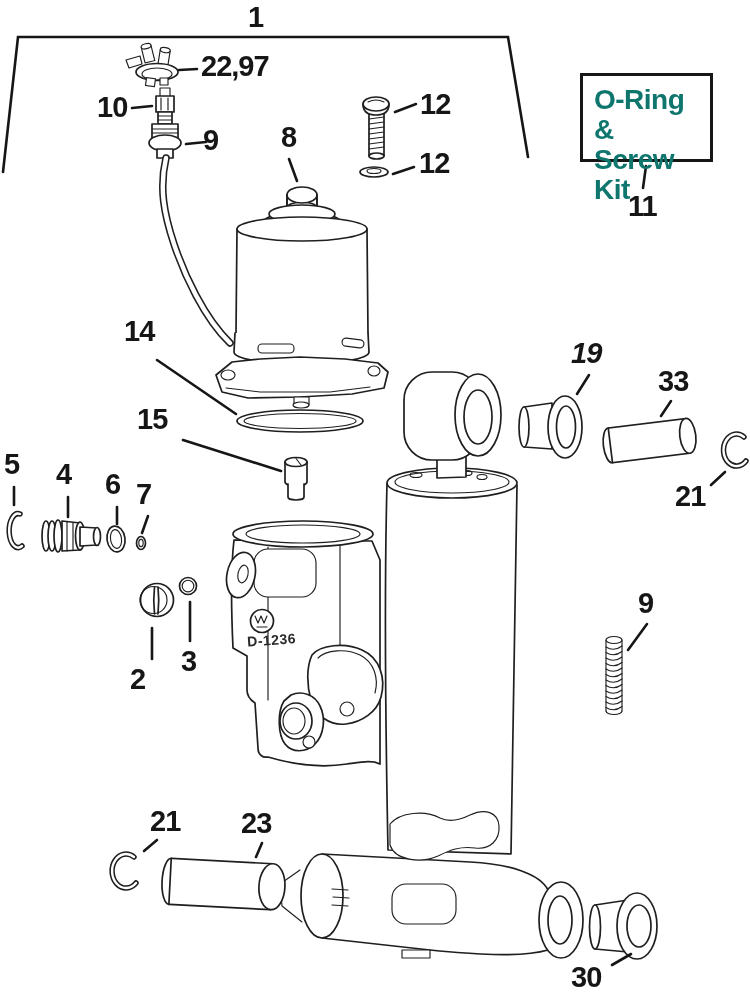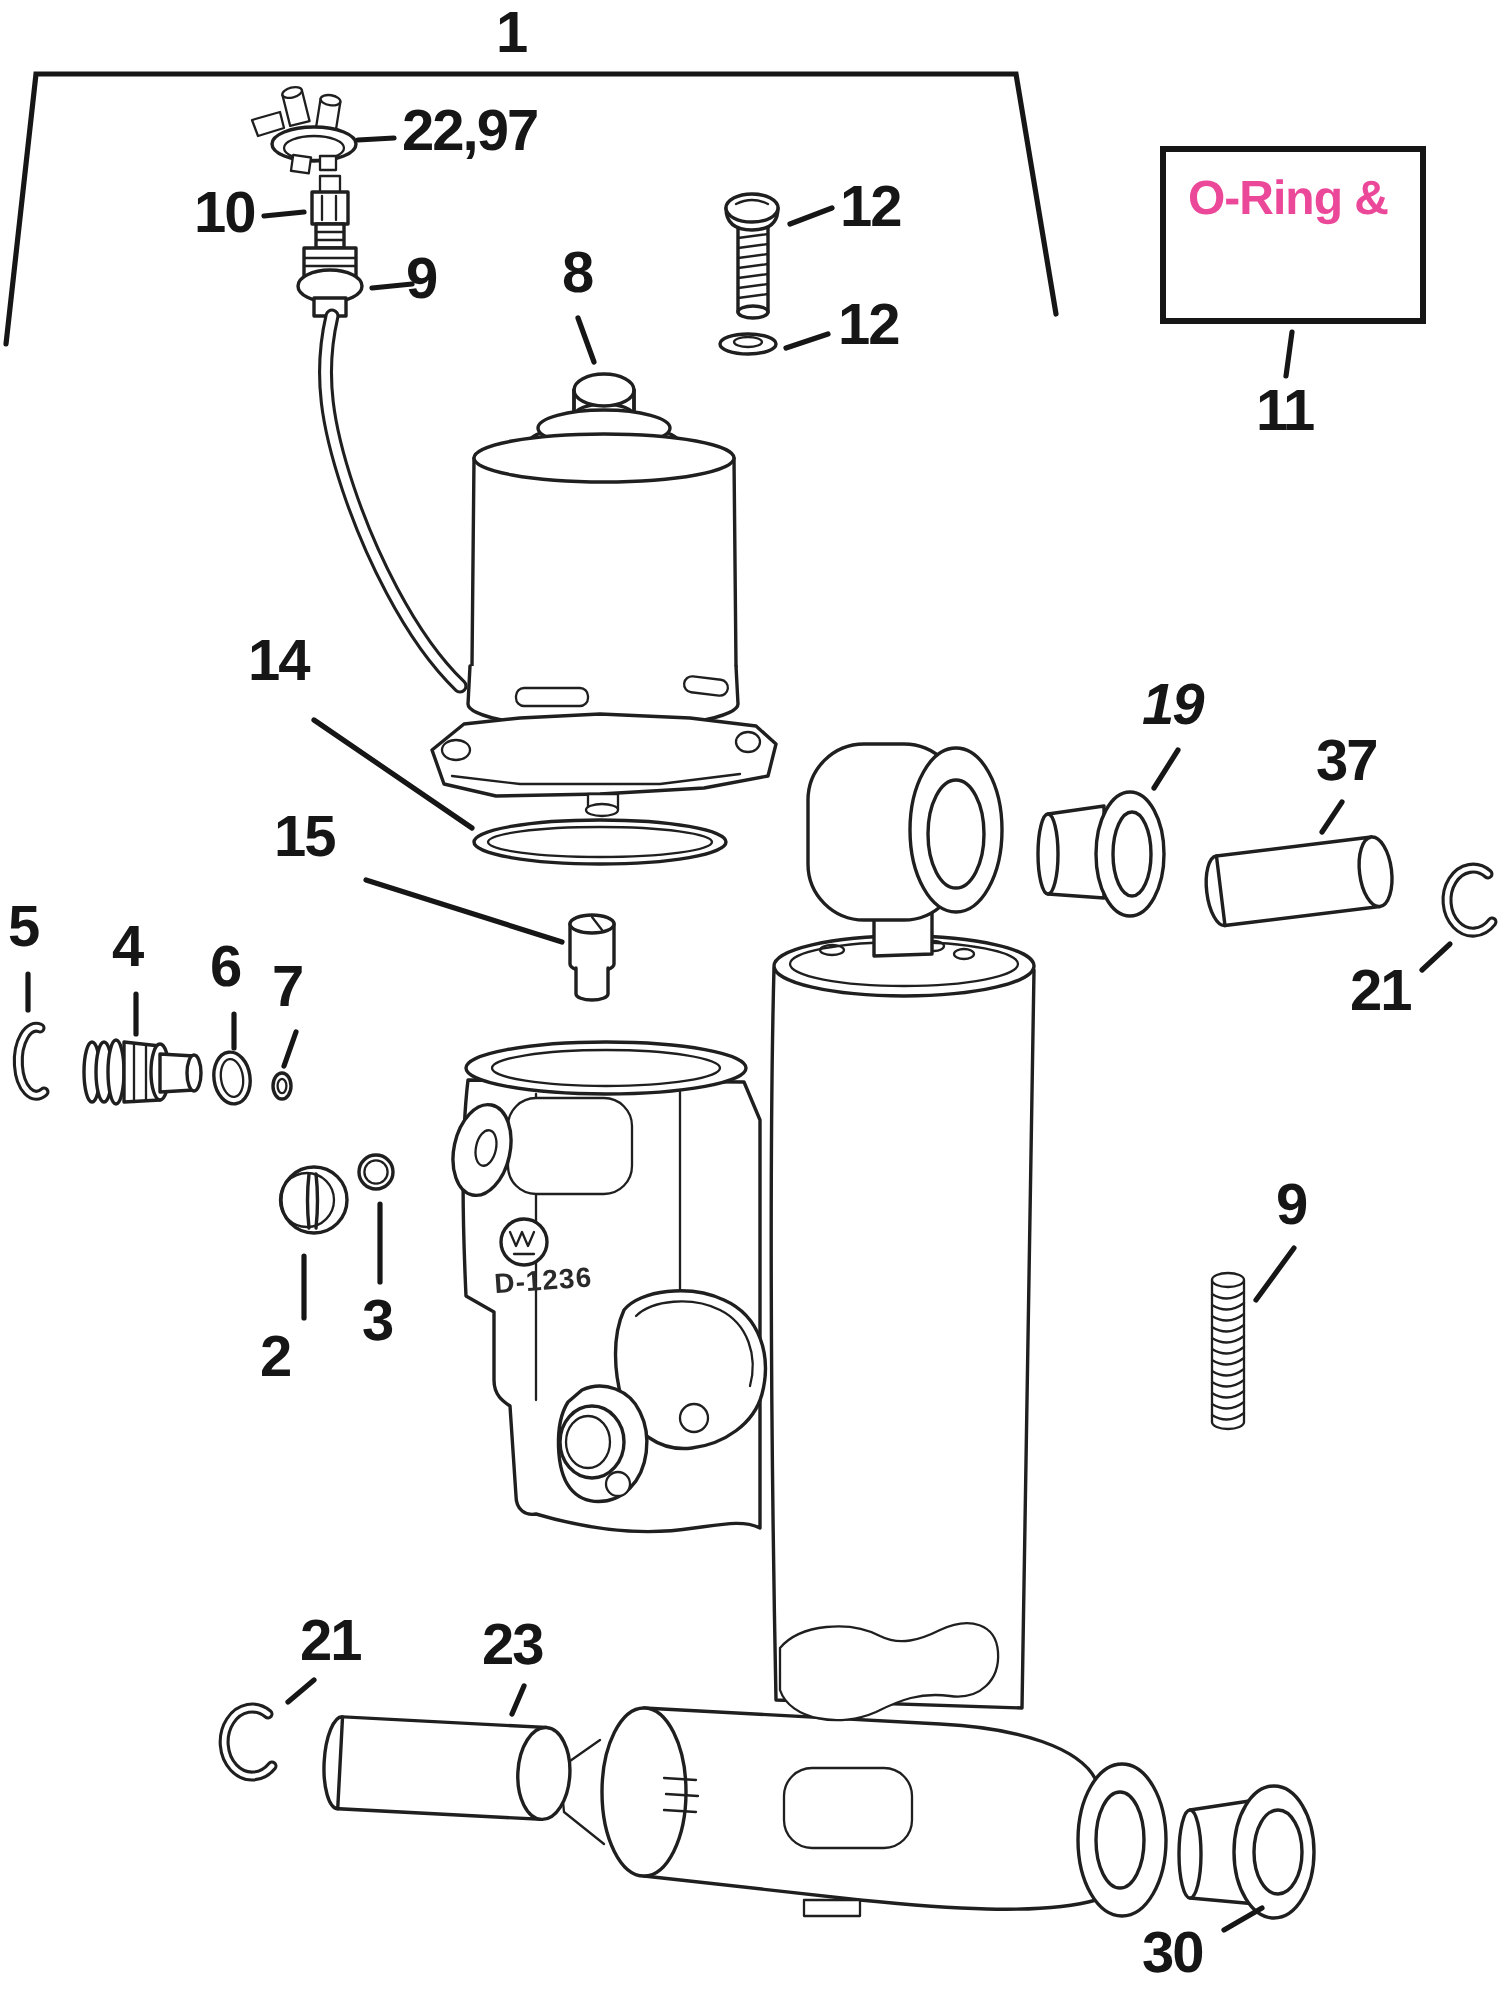--- a/index.html
+++ b/index.html
@@ -8,21 +8,21 @@
     font-family:"Liberation Sans", sans-serif;overflow:hidden;
   }
   .canvas svg{position:absolute;left:0;top:0;}
   .callout{
     position:absolute;font-size:29px;font-weight:bold;color:#161616;
     letter-spacing:-1px;line-height:1;white-space:nowrap;
   }
   .kit-box{
     position:absolute;left:580px;top:73px;width:133px;height:89px;
     box-sizing:border-box;border:3px solid #161616;background:#fff;
-    padding:9px 0 0 11px;font-size:24px;font-weight:bold;color:#ec4899;
+    padding:9px 0 0 11px;font-size:28px;font-weight:bold;color:#0f766e;
     line-height:30px;letter-spacing:-0.5px;
   }
   .kit-box span{display:block;}
   .art{stroke:#1f1f1f;fill:none;stroke-width:1.7;stroke-linejoin:round;stroke-linecap:round;}
   .artw{stroke:#1f1f1f;fill:#ffffff;stroke-width:1.7;stroke-linejoin:round;stroke-linecap:round;}
   .fine{stroke-width:1.15;}
   .lead{stroke:#161616;stroke-width:2.6;stroke-linecap:round;fill:none;}
   .ringx{stroke:#1f1f1f;stroke-width:5.5;fill:none;stroke-linecap:round;}
   .ringi{stroke:#ffffff;stroke-width:2.4;fill:none;stroke-linecap:round;}
   .stamp{font-family:"Liberation Sans",sans-serif;font-weight:bold;font-size:14px;fill:#2a2a2a;letter-spacing:0.5px;}
@@ -302,24 +302,25 @@
   <div class="callout" style="left:628px;top:192px;">11</div>
   <div class="callout" style="left:112px;top:317px;margin-left:12px;">14</div>
   <div class="callout" style="left:137px;top:405px;">15</div>
   <div class="callout" style="left:4px;top:450px;">5</div>
   <div class="callout" style="left:56px;top:460px;">4</div>
   <div class="callout" style="left:105px;top:470px;">6</div>
   <div class="callout" style="left:136px;top:480px;">7</div>
   <div class="callout" style="left:130px;top:665px;">2</div>
   <div class="callout" style="left:181px;top:647px;">3</div>
   <div class="callout" style="left:571px;top:339px;font-style:italic;">19</div>
-  <div class="callout" style="left:658px;top:367px;">37</div>
+  <div class="callout" style="left:658px;top:367px;">33</div>
   <div class="callout" style="left:675px;top:482px;">21</div>
   <div class="callout" style="left:638px;top:589px;">9</div>
   <div class="callout" style="left:150px;top:807px;">21</div>
   <div class="callout" style="left:241px;top:809px;">23</div>
   <div class="callout" style="left:571px;top:963px;">30</div>
 
   <div class="kit-box">
     <span>O-Ring &amp;</span>
+    <span>Screw Kit</span>
   </div>
 
 </div>
 
 </body></html>

